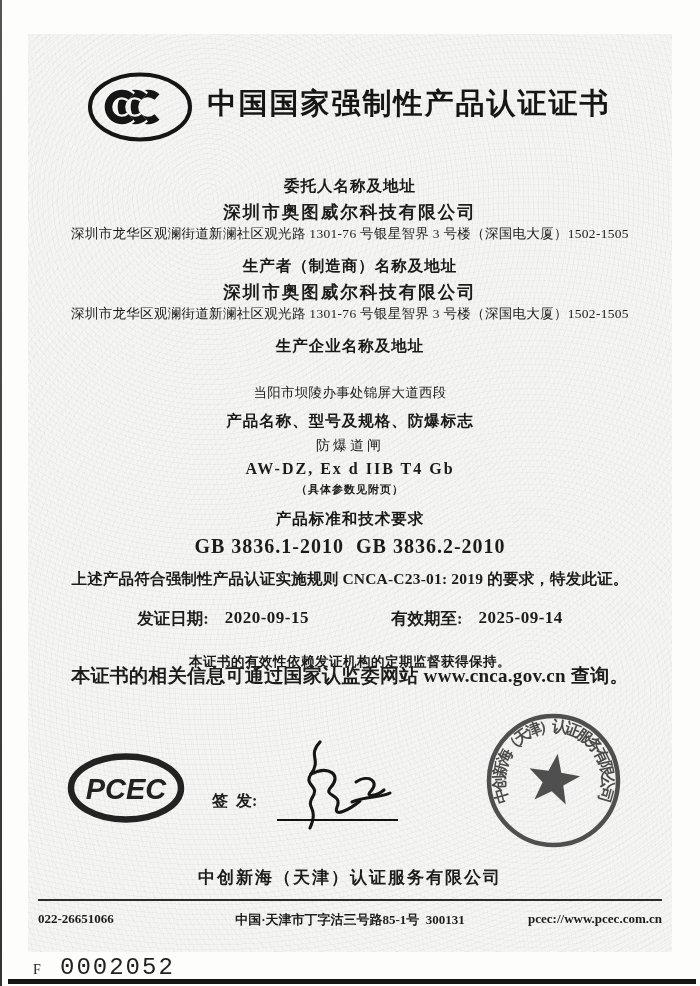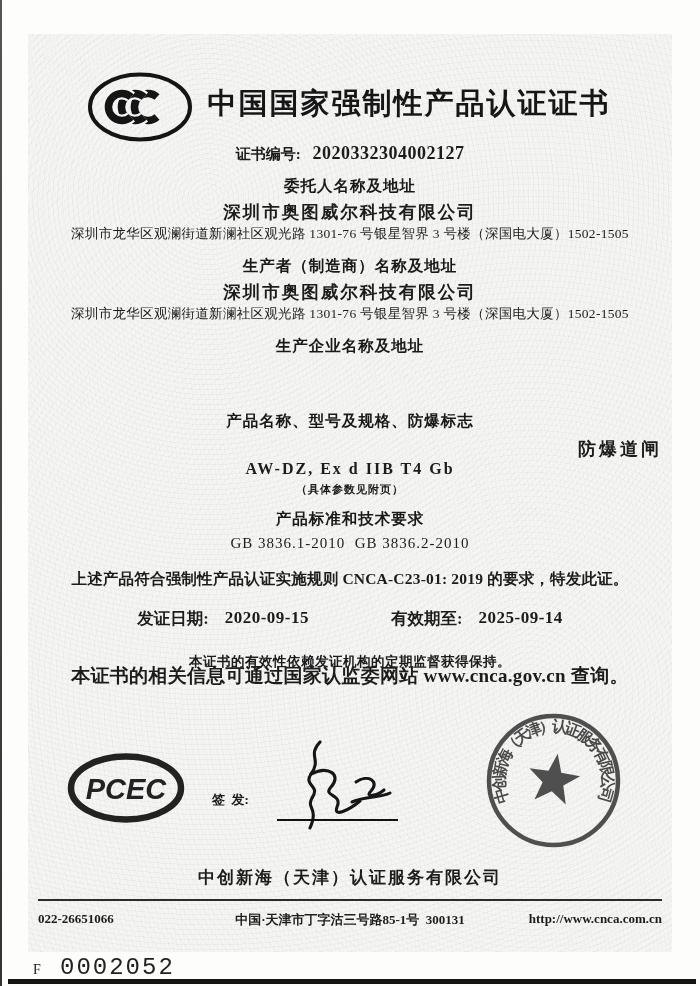--- a/index.html
+++ b/index.html
@@ -21,24 +21,24 @@
       repeating-radial-gradient(circle at 28% 18%, rgba(110,110,110,.055) 0 1px, rgba(0,0,0,0) 1px 5px),
       repeating-radial-gradient(circle at 78% 72%, rgba(110,110,110,.045) 0 1px, rgba(0,0,0,0) 1px 6px),
       repeating-linear-gradient(82deg, rgba(120,120,120,.03) 0 1px, rgba(0,0,0,0) 1px 4px);
   }
   .title{left:170px;top:84px;width:478px;text-align:center;font-size:29px;font-weight:bold;letter-spacing:2px;color:#161616;}
   .cert-no{top:143px;font-size:15px;font-weight:bold;}
   .cert-no .num{font-size:18px;letter-spacing:.5px;margin-left:8px;}
   .sec-heading{font-size:15.5px;font-weight:bold;letter-spacing:1px;color:#191919;}
   .sec-name{font-size:17.5px;font-weight:600;letter-spacing:2px;}
   .sec-addr{font-size:13.5px;letter-spacing:.3px;}
-  .prod-main{font-size:18px;font-weight:700;letter-spacing:3px;text-align:right;}
+  .prod-main{font-size:14px;font-weight:400;letter-spacing:3px;}
   .prod-model{font-size:16px;letter-spacing:2px;font-weight:600;}
   .prod-note{font-size:11px;font-weight:600;letter-spacing:1px;}
-  .standards-val{font-size:15px;letter-spacing:1px;font-weight:400;}
+  .standards-val{font-size:20px;letter-spacing:1px;font-weight:700;}
   .statement{top:569px;font-size:15.5px;font-weight:bold;letter-spacing:.2px;}
   .dates{top:608px;display:flex;justify-content:center;gap:82px;font-weight:bold;}
   .dates .grp{display:flex;gap:16px;}
   .dates .lbl{font-size:16.5px;}
   .dates .val{font-size:17px;letter-spacing:.5px;}
   .note1{top:641px;font-size:13.5px;font-weight:bold;letter-spacing:.5px;margin-top:12px;}
   .note2{top:663px;font-size:19px;font-weight:700;letter-spacing:.3px;}
   .sig-line{left:277px;top:819px;width:121px;height:2px;background:#111;}
   .issuer{top:866px;font-size:17px;font-weight:bold;letter-spacing:2px;}
   .footer-rule{left:38px;top:899px;width:624px;height:2px;background:#2b2b2b;}
@@ -63,34 +63,31 @@
 
     <path d="M 58.0 26 A 13.5 13.5 0 1 0 58.0 46" fill="none" stroke="#f5f5f3" stroke-width="12"></path>
     <path d="M 58.0 26 A 13.5 13.5 0 1 0 58.0 46" fill="none" stroke="#151515" stroke-width="7.5"></path>
 
     <path d="M 45.0 26 A 13.5 13.5 0 1 0 45.0 46" fill="none" stroke="#f5f5f3" stroke-width="12"></path>
     <path d="M 45.0 26 A 13.5 13.5 0 1 0 45.0 46" fill="none" stroke="#151515" stroke-width="7.5"></path>
   </svg>
 
   <div class="abs title" style="left:142px;top:50px;width:478px;">中国国家强制性产品认证证书</div>
 
-  <div class="row cert-no" style="left:10px;top:109px;">
-    <span>证书编号:</span>
-    <span class="num">2020332304002127</span>
-  </div>
 
   <div class="row sec-heading" style="left:10px;top:142px;">委托人名称及地址</div>
   <div class="row sec-name" style="left:10px;top:166px;">深圳市奥图威尔科技有限公司</div>
   <div class="row sec-addr" style="left:10px;top:191px;">深圳市龙华区观澜街道新澜社区观光路 1301-76 号银星智界 3 号楼（深国电大厦）1502-1505</div>
 
   <div class="row sec-heading" style="left:10px;top:222px;">生产者（制造商）名称及地址</div>
   <div class="row sec-name" style="left:10px;top:246px;">深圳市奥图威尔科技有限公司</div>
   <div class="row sec-addr" style="left:10px;top:271px;">深圳市龙华区观澜街道新澜社区观光路 1301-76 号银星智界 3 号楼（深国电大厦）1502-1505</div>
 
   <div class="row sec-heading" style="left:10px;top:302px;">生产企业名称及地址</div>
+  <div class="row sec-addr" style="left:10px;top:350px;">当阳市坝陵办事处锦屏大道西段</div>
 
   <div class="row sec-heading" style="left:10px;top:377px;">产品名称、型号及规格、防爆标志</div>
   <div class="row prod-main" style="left:10px;top:403px;">防爆道闸</div>
   <div class="row prod-model pre" style="left:10px;top:426px;">AW-DZ, Ex d IIB T4 Gb</div>
   <div class="row prod-note" style="left:10px;top:448px;">（具体参数见附页）</div>
 
   <div class="row sec-heading" style="left:10px;top:475px;">产品标准和技术要求</div>
   <div class="row standards-val pre" style="left:10px;top:501px;">GB 3836.1-2010  GB 3836.2-2010</div>
 
   <div class="row statement" style="left:10px;top:535px;">上述产品符合强制性产品认证实施规则 CNCA-C23-01: 2019 的要求，特发此证。</div>
@@ -107,21 +104,21 @@
   </div>
 
   <div class="row note1" style="left:10px;top:607px;">本证书的有效性依赖发证机构的定期监督获得保持。</div>
   <div class="row note2" style="left:10px;top:629px;">本证书的相关信息可通过国家认监委网站 www.cnca.gov.cn 查询。</div>
 
   <svg class="abs" style="left:38px;top:719px;" width="120" height="70" viewBox="0 0 120 70">
     <ellipse cx="60" cy="35" rx="55" ry="31.5" fill="none" stroke="#222" stroke-width="6.5"></ellipse>
     <text x="60" y="46" text-anchor="middle" font-family="Liberation Sans, DejaVu Sans, sans-serif" font-size="29" font-weight="bold" font-style="italic" fill="#222">PCEC</text>
   </svg>
 
-  <div class="abs pre" style="left:184px;top:757px;font-size:13px;font-weight:bold;">签  发:</div>
+  <div class="abs pre" style="left:184px;top:757px;font-size:16px;font-weight:bold;">签  发:</div>
 
   <svg class="abs" style="left:252px;top:702px;" width="125" height="95" viewBox="0 0 125 95">
     <g fill="none" stroke="#161616" stroke-width="3.1" stroke-linecap="round">
       <path d="M40,6 C27,20 42,23 31,38 C23,50 41,49 32,62 C26,73 39,71 30,92"></path>
       <path d="M31,38 C49,29 62,39 51,51 C42,61 63,57 57,71 C53,82 69,74 80,65"></path>
       <path d="M76,46 C88,38 100,45 91,55 C84,62 97,60 104,54"></path>
       <path d="M72,66 C86,60 101,62 110,57"></path>
     </g>
   </svg>
   <div class="abs sig-line" style="left:249px;top:785px;"></div>
@@ -136,20 +133,20 @@
       <textPath href="#sealArc" startOffset="0" textLength="196">中创新海（天津）认证服务有限公司</textPath>
     </text>
   </svg>
 
   <div class="row issuer" style="left:10px;top:832px;">中创新海（天津）认证服务有限公司</div>
 
   <div class="abs footer-rule" style="left:10px;top:865px;width:624px;"></div>
   <div class="abs contact" style="left:10px;top:877px;width:624px;">
     <span class="phone">022-26651066</span>
     <span class="addr pre">中国·天津市丁字沽三号路85-1号  300131</span>
-    <span class="web">http://www.cnca.com.cn</span>
+    <span class="web">pcec://www.pcec.com.cn</span>
   </div>
 </div>
 
 <div class="abs serial-f">F</div>
 <div class="abs serial-num">0002052</div>
 
 <div class="abs bottom-bar"></div>
 
 </body></html>

